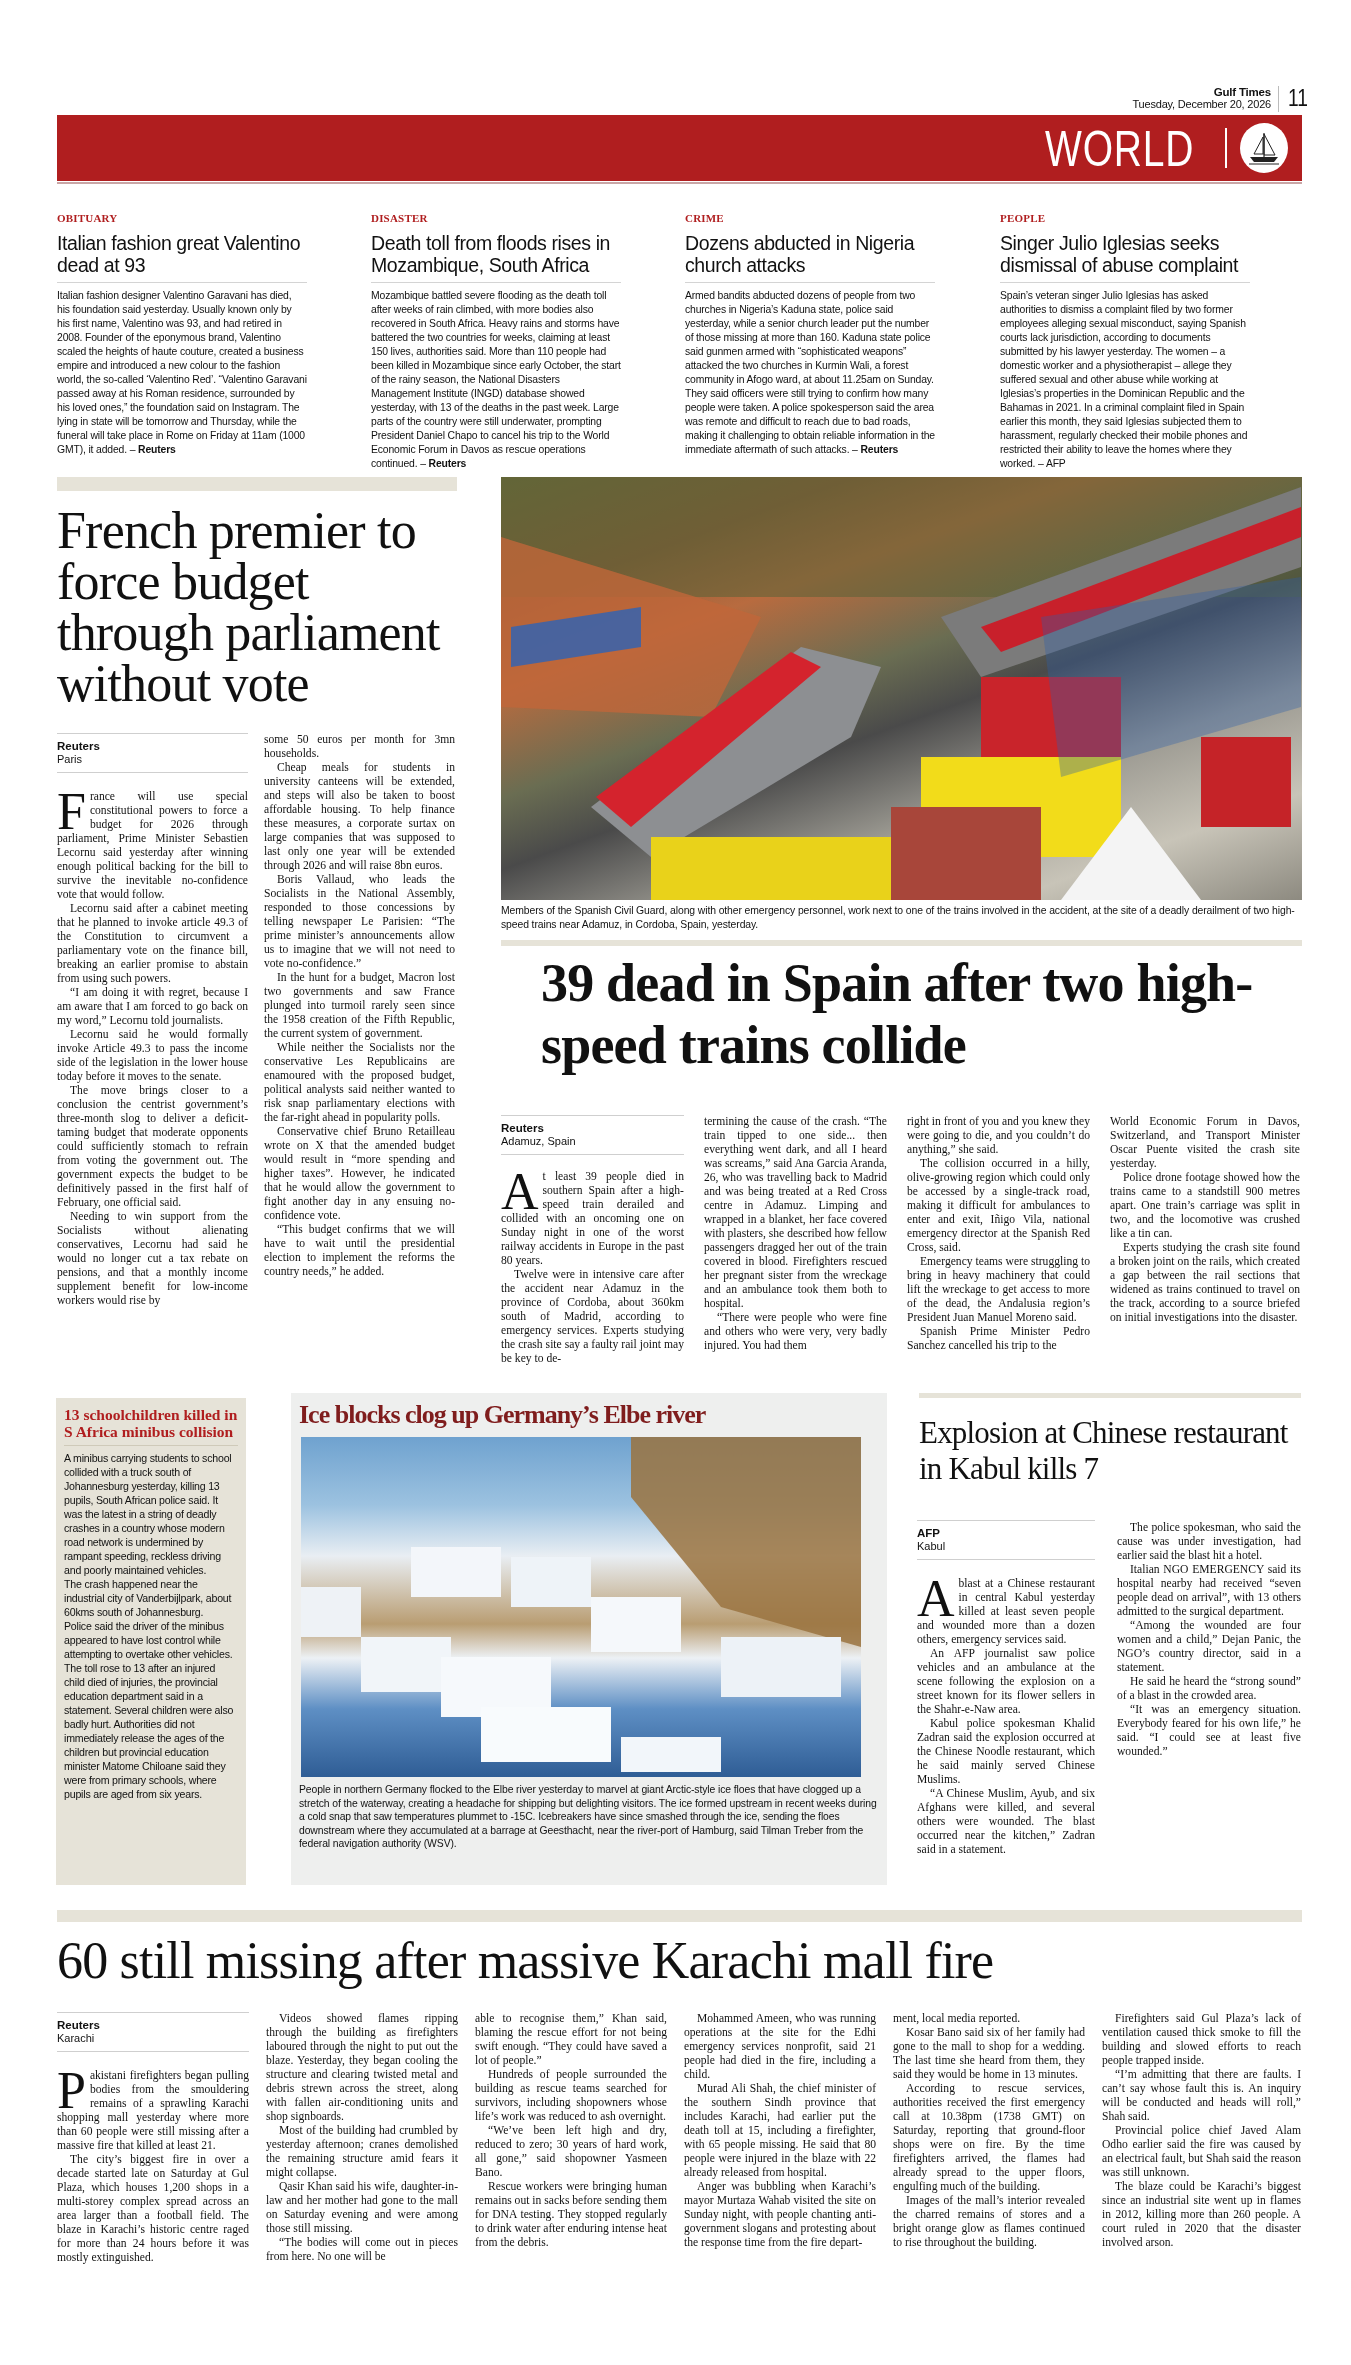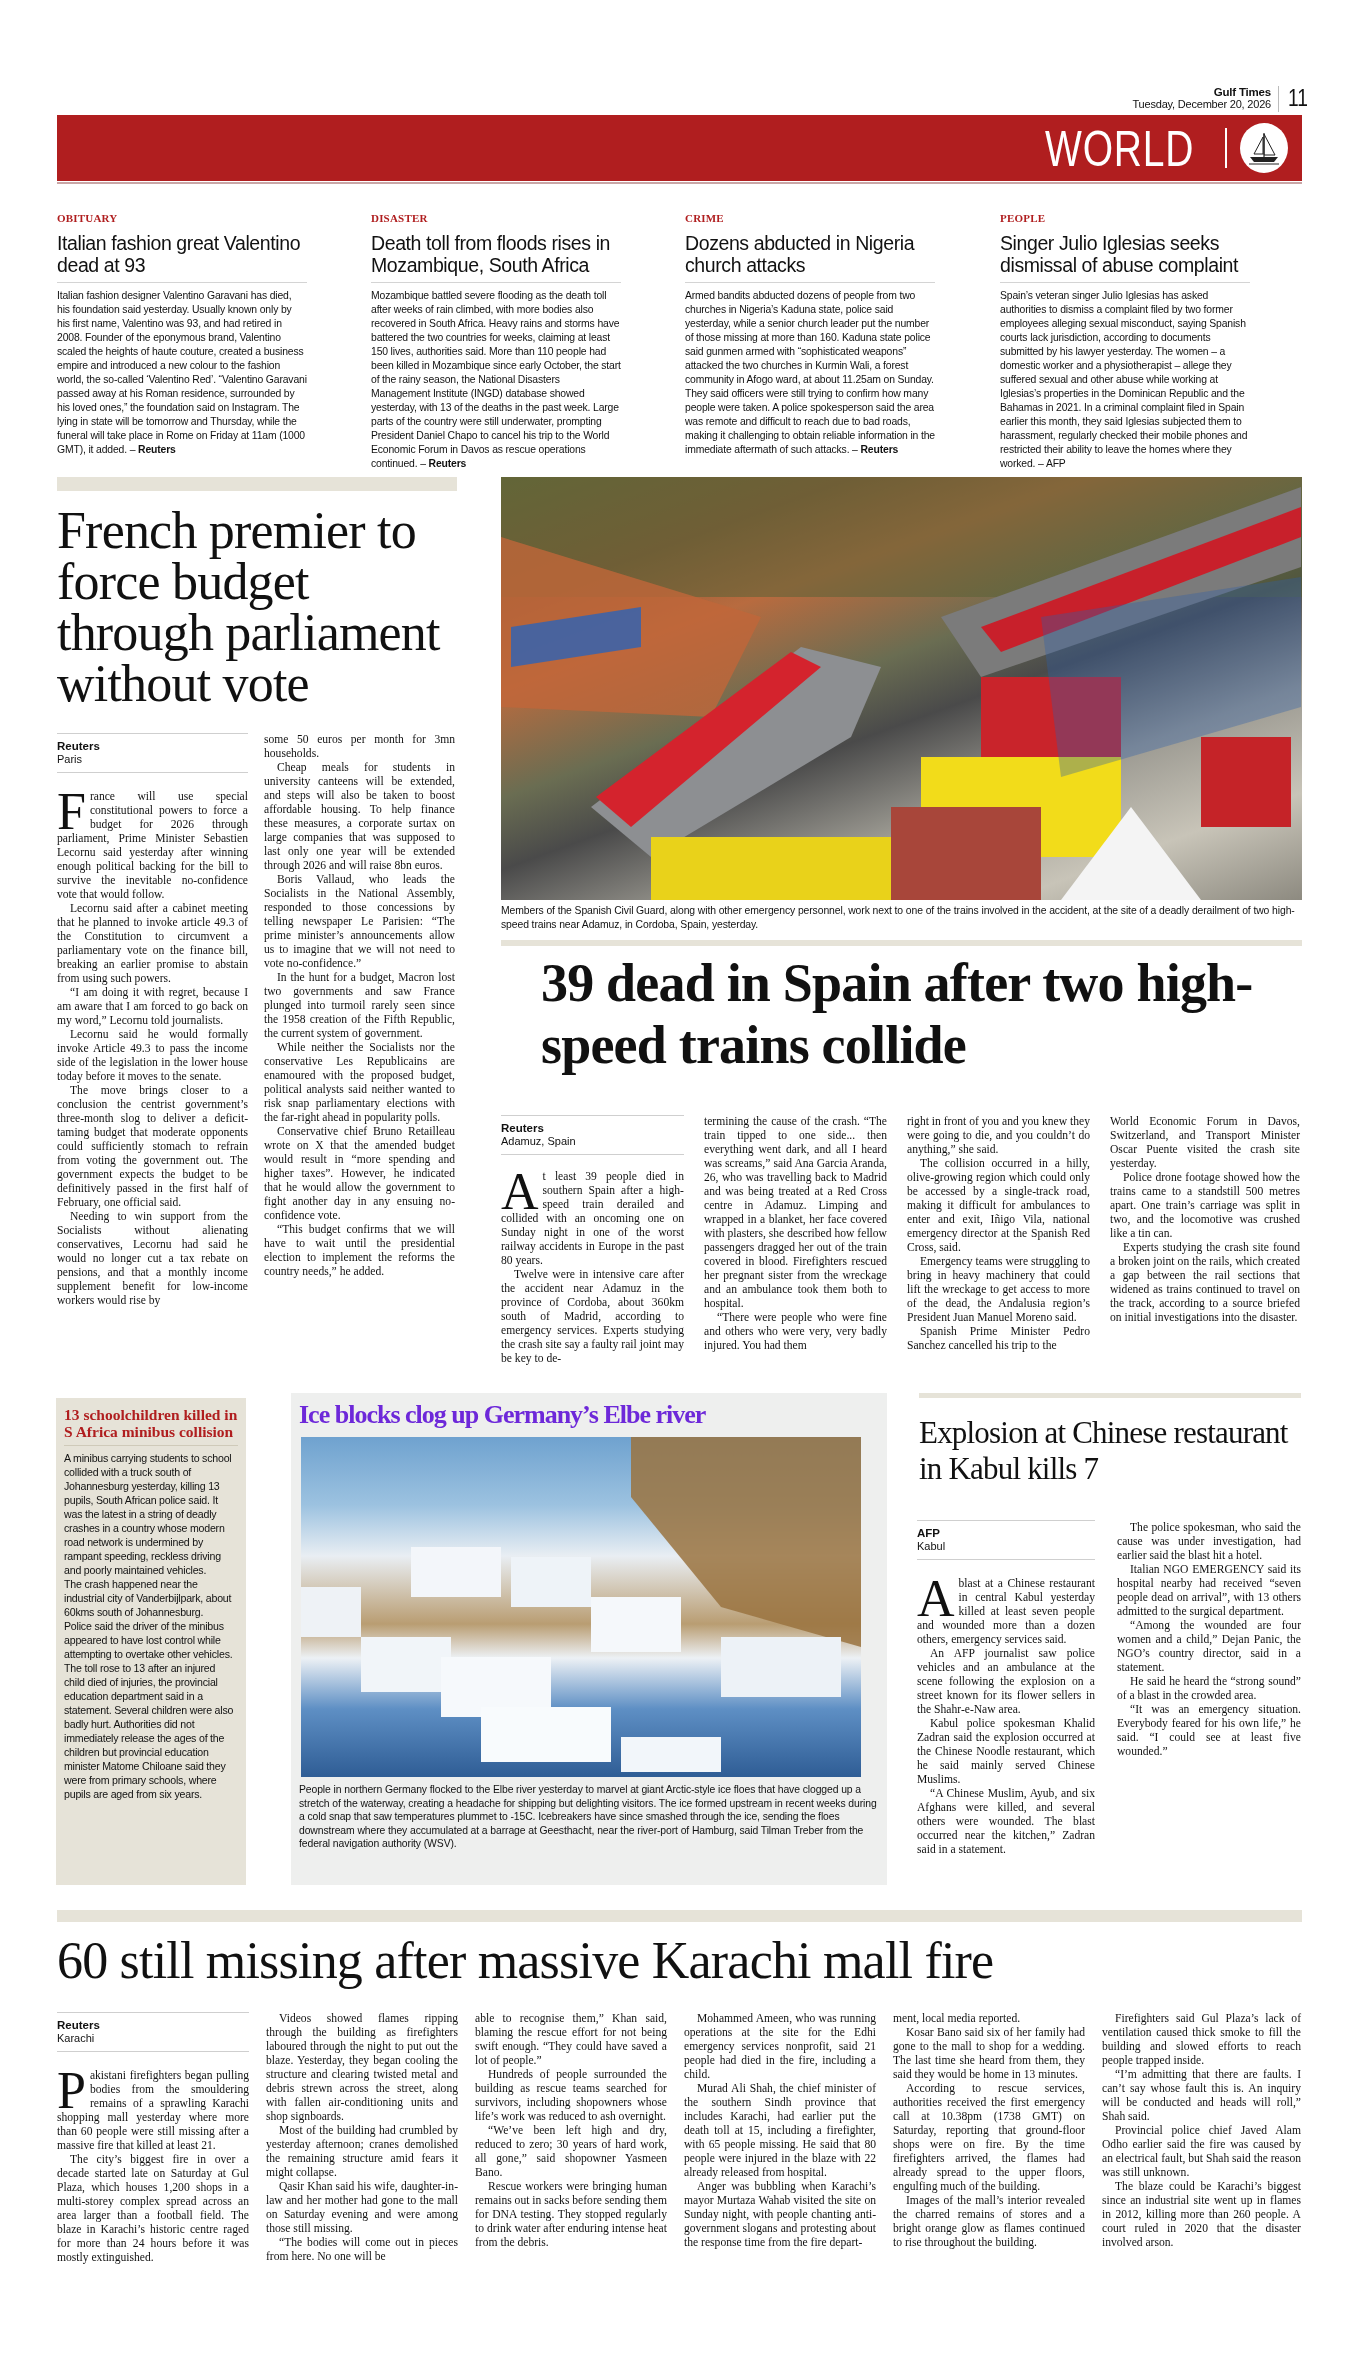--- a/index.html
+++ b/index.html
@@ -43,21 +43,21 @@
 
 .photo{overflow:hidden}
 .caption{font-family:"Liberation Sans",sans-serif;font-size:10.4px;line-height:13.5px;color:#111;letter-spacing:-.1px}
 
 
 .sidebox{background:#e6e3d8}
 .sidebox h3{font-family:"Liberation Serif",serif;font-weight:700;font-size:15.5px;line-height:17px;color:#b01e1f;padding-bottom:5px;border-bottom:1px solid #cfcab9;margin-bottom:5px}
 .sidebox p{font-family:"Liberation Sans",sans-serif;font-size:10.6px;line-height:14px;color:#111;letter-spacing:-.2px}
 
 .elbe-box{background:#eeefee}
-.elbe-title{font-family:"Liberation Serif",serif;font-weight:700;font-size:26px;line-height:30px;letter-spacing:-1px;color:#6d28d9}
+.elbe-title{font-family:"Liberation Serif",serif;font-weight:700;font-size:26px;line-height:30px;letter-spacing:-1px;color:#7f1d1d}
 </style>
 </head>
 <body>
 
 <div class="abs mast-meta">
   <div><b>Gulf Times</b></div>
   <div>Tuesday, December 20, 2026</div>
 </div>
 <div class="abs mast-sep"></div>
 <div class="abs page-num">11</div>
@@ -158,21 +158,21 @@
   <p>“There were people who were fine and others who were very, very badly injured. You had them</p>
 </div>
 <div class="col" style="left:907px;top:1115px;width:183px">
   <p class="noind">right in front of you and you knew they were going to die, and you couldn’t do anything,” she said.</p>
   <p>The collision occurred in a hilly, olive-growing region which could only be accessed by a single-track road, making it difficult for ambulances to enter and exit, Iñigo Vila, national emergency director at the Spanish Red Cross, said.</p>
   <p>Emergency teams were struggling to bring in heavy machinery that could lift the wreckage to get access to more of the dead, the Andalusia region’s President Juan Manuel Moreno said.</p>
   <p>Spanish Prime Minister Pedro Sanchez cancelled his trip to the</p>
 </div>
 <div class="col" style="left:1110px;top:1115px;width:190px">
   <p class="noind">World Economic Forum in Davos, Switzerland, and Transport Minister Oscar Puente visited the crash site yesterday.</p>
-  <p>Police drone footage showed how the trains came to a standstill 500 metres apart. One train’s carriage was split in two, and the locomotive was crushed like a tin can.</p>
+  <p>Police drone footage showed how the trains came to a standstill 900 metres apart. One train’s carriage was split in two, and the locomotive was crushed like a tin can.</p>
   <p>Experts studying the crash site found a broken joint on the rails, which created a gap between the rail sections that widened as trains continued to travel on the track, according to a source briefed on initial investigations into the disaster.</p>
 </div>
 
 <div class="abs sidebox" style="left:56px;top:1398px;width:190px;height:487px;padding:8px 8px 20px 8px">
   <h3>13 schoolchildren killed in S Africa minibus collision</h3>
   <p>A minibus carrying students to school collided with a truck south of Johannesburg yesterday, killing 13 pupils, South African police said. It was the latest in a string of deadly crashes in a country whose modern road network is undermined by rampant speeding, reckless driving and poorly maintained vehicles.</p>
   <p>The crash happened near the industrial city of Vanderbijlpark, about 60kms south of Johannesburg.</p>
   <p>Police said the driver of the minibus appeared to have lost control while attempting to overtake other vehicles.</p>
   <p>The toll rose to 13 after an injured child died of injuries, the provincial education department said in a statement. Several children were also badly hurt. Authorities did not immediately release the ages of the children but provincial education minister Matome Chiloane said they were from primary schools, where pupils are aged from six years.</p>
 </div>

